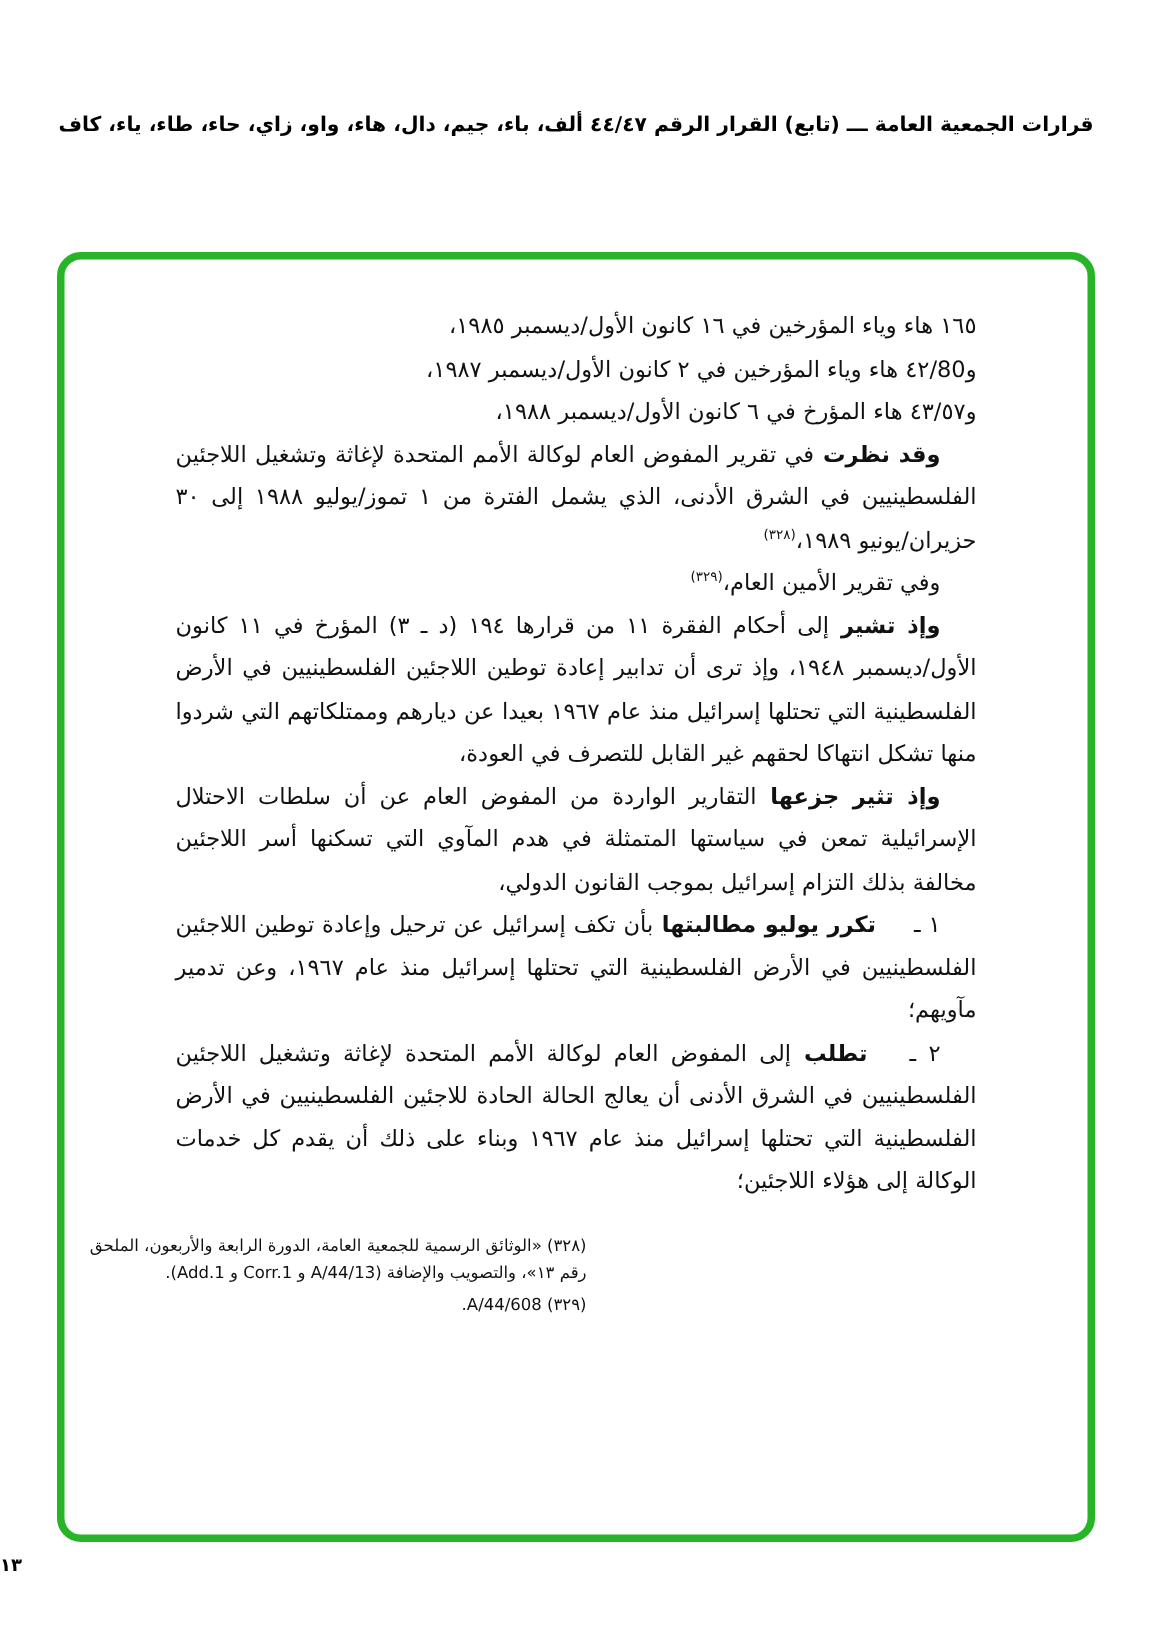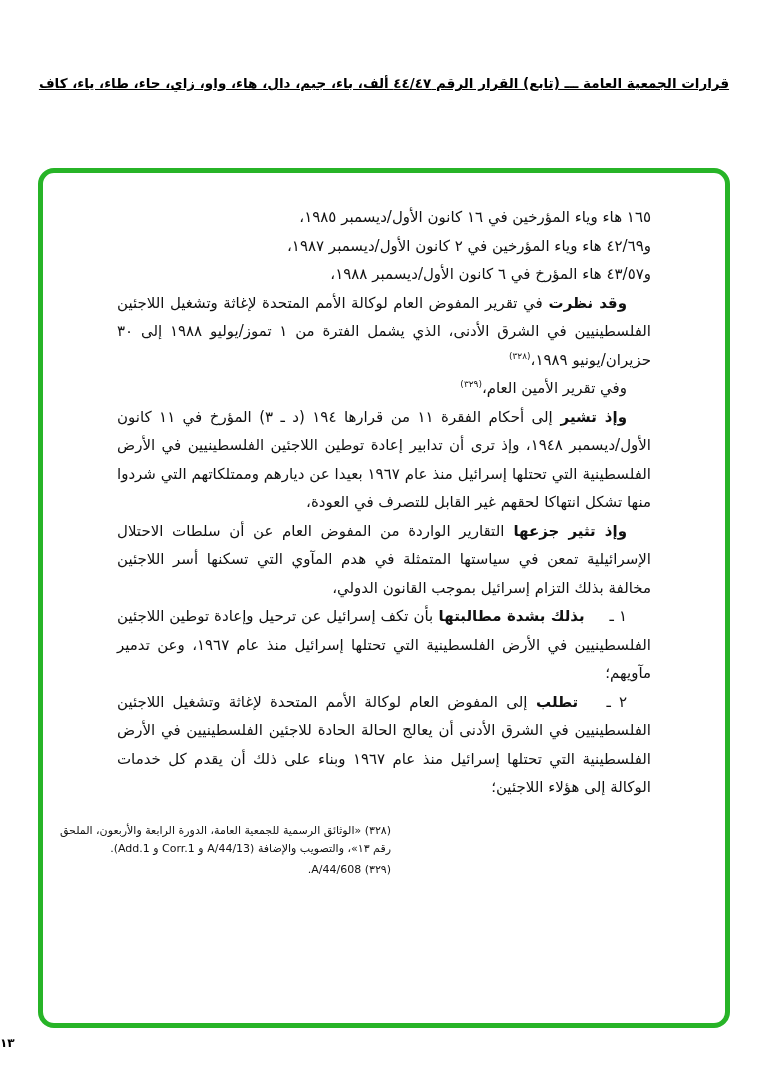--- a/index.html
+++ b/index.html
@@ -18,21 +18,20 @@
   .header {
     direction: rtl;
     text-align: center;
     padding: 74px 30px 0 30px;
     color: #000;
   }
   .header-title {
     font-weight: bold;
     font-size: 13.5px;
     line-height: 1.4;
-    text-decoration: underline;
   }
   .header-source {
     font-weight: bold;
     font-size: 8.5px;
     margin-top: 7px;
     color: #111;
   }
   .doc-box {
     position: absolute;
     left: 38px;
@@ -102,41 +101,41 @@
 <div class="page">
 
   <div class="header">
     <div class="header-title">قرارات الجمعية العامة ـــ (تابع) القرار الرقم ٤٤/٤٧ ألف، باء، جيم، دال، هاء، واو، زاي، حاء، طاء، ياء، كاف</div>
   </div>
 
   <div class="doc-box">
     <div class="doc-content">
 
       <p class="cont"><span>١٦٥ هاء وياء المؤرخين في ١٦ كانون الأول/ديسمبر ١٩٨٥،</span></p>
-      <p class="cont"><span>و٤٢/٦٩ هاء وياء المؤرخين في ٢ كانون الأول/ديسمبر ١٩٨٧،</span></p>
+      <p class="cont"><span>و٤٢/80 هاء وياء المؤرخين في ٢ كانون الأول/ديسمبر ١٩٨٧،</span></p>
       <p class="cont"><span>و٤٣/٥٧ هاء المؤرخ في ٦ كانون الأول/ديسمبر ١٩٨٨،</span></p>
 
       <p>
         <span class="lead">وقد نظرت </span><span>في تقرير المفوض العام لوكالة الأمم المتحدة لإغاثة وتشغيل اللاجئين الفلسطينيين في الشرق الأدنى، الذي يشمل الفترة من ١ تموز/يوليو ١٩٨٨ إلى ٣٠ حزيران/يونيو ١٩٨٩،</span><sup class="fn-marker">(٣٢٨)</sup>
       </p>
 
       <p>
         <span>وفي تقرير الأمين العام،</span><sup class="fn-marker">(٣٢٩)</sup>
       </p>
 
       <p>
         <span class="lead">وإذ تشير </span><span>إلى أحكام الفقرة ١١ من قرارها ١٩٤ (د ـ ٣) المؤرخ في ١١ كانون الأول/ديسمبر ١٩٤٨، وإذ ترى أن تدابير إعادة توطين اللاجئين الفلسطينيين في الأرض الفلسطينية التي تحتلها إسرائيل منذ عام ١٩٦٧ بعيدا عن ديارهم وممتلكاتهم التي شردوا منها تشكل انتهاكا لحقهم غير القابل للتصرف في العودة،</span>
       </p>
 
       <p>
         <span class="lead">وإذ تثير جزعها </span><span>التقارير الواردة من المفوض العام عن أن سلطات الاحتلال الإسرائيلية تمعن في سياستها المتمثلة في هدم المآوي التي تسكنها أسر اللاجئين مخالفة بذلك التزام إسرائيل بموجب القانون الدولي،</span>
       </p>
 
       <p>
-        <span class="num">١ ـ </span><span class="lead">بذلك بشدة مطالبتها </span><span>بأن تكف إسرائيل عن ترحيل وإعادة توطين اللاجئين الفلسطينيين في الأرض الفلسطينية التي تحتلها إسرائيل منذ عام ١٩٦٧، وعن تدمير مآويهم؛</span>
+        <span class="num">١ ـ </span><span class="lead">تكرر يوليو مطالبتها </span><span>بأن تكف إسرائيل عن ترحيل وإعادة توطين اللاجئين الفلسطينيين في الأرض الفلسطينية التي تحتلها إسرائيل منذ عام ١٩٦٧، وعن تدمير مآويهم؛</span>
       </p>
 
       <p>
         <span class="num">٢ ـ </span><span class="lead">تطلب </span><span>إلى المفوض العام لوكالة الأمم المتحدة لإغاثة وتشغيل اللاجئين الفلسطينيين في الشرق الأدنى أن يعالج الحالة الحادة للاجئين الفلسطينيين في الأرض الفلسطينية التي تحتلها إسرائيل منذ عام ١٩٦٧ وبناء على ذلك أن يقدم كل خدمات الوكالة إلى هؤلاء اللاجئين؛</span>
       </p>
 
 
     </div>
 
     <div class="footnotes">

